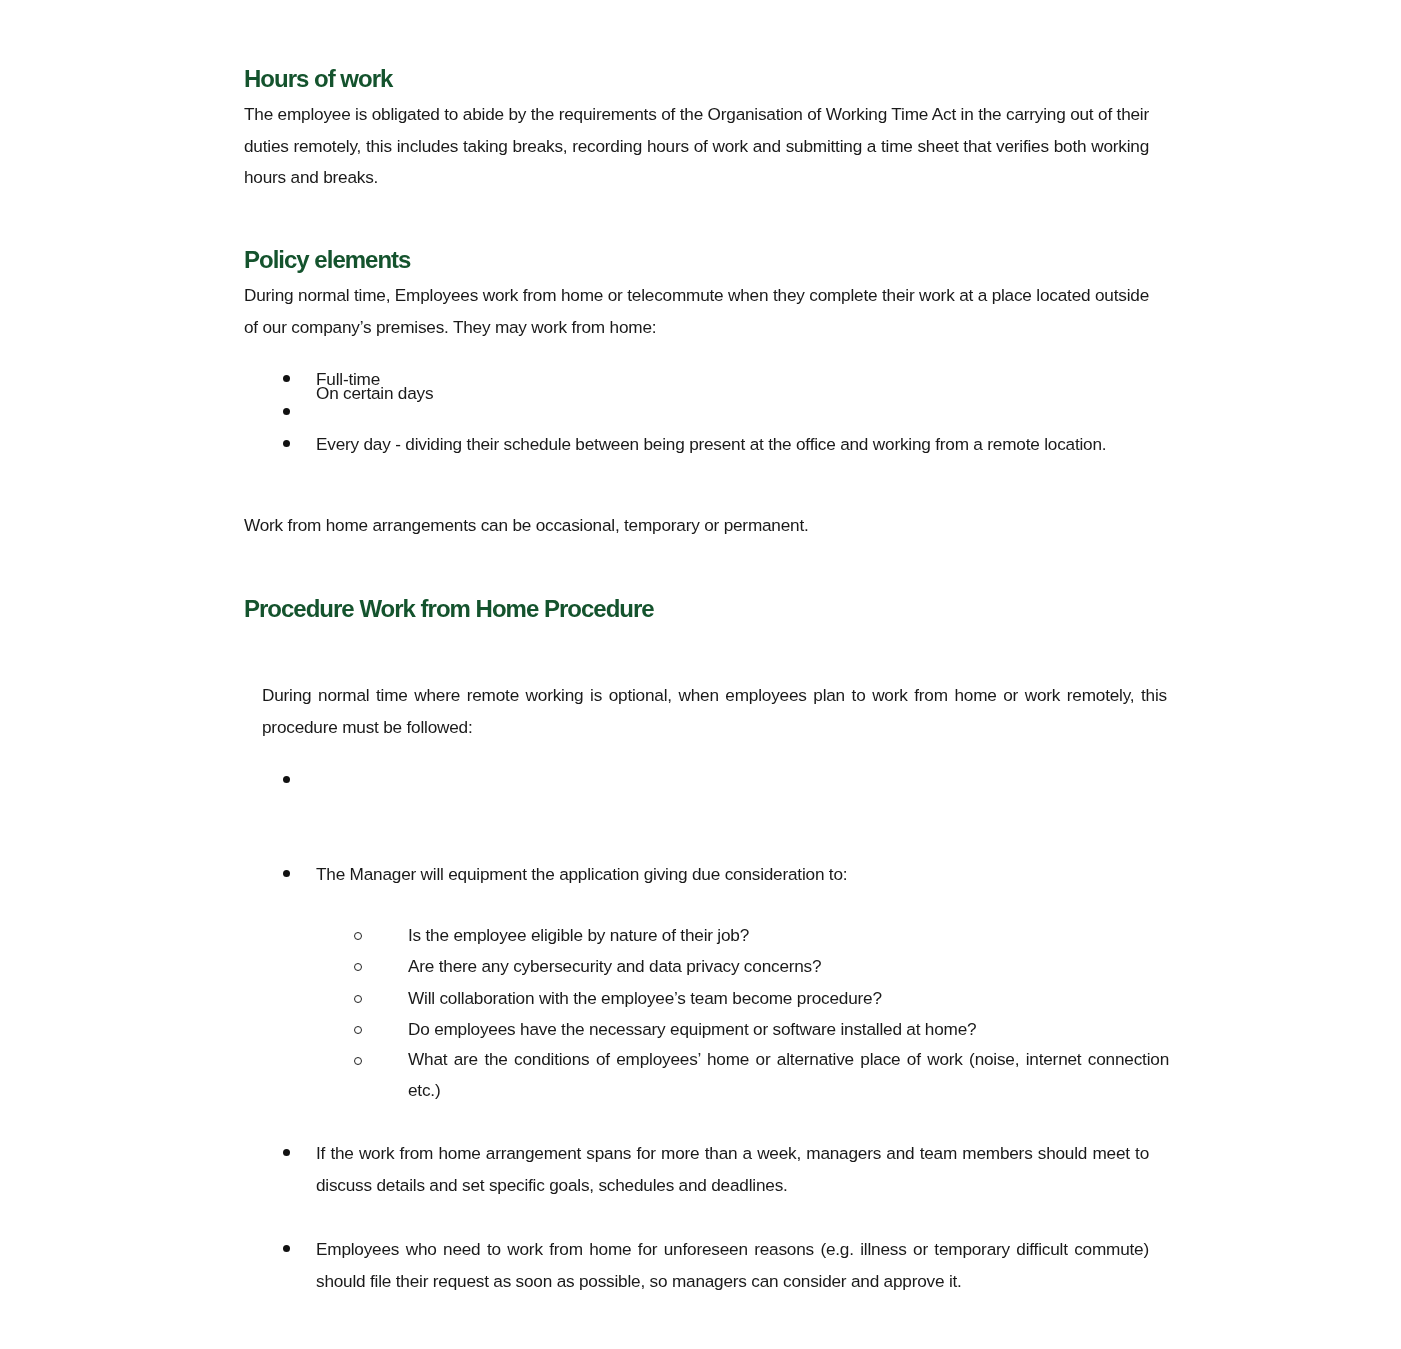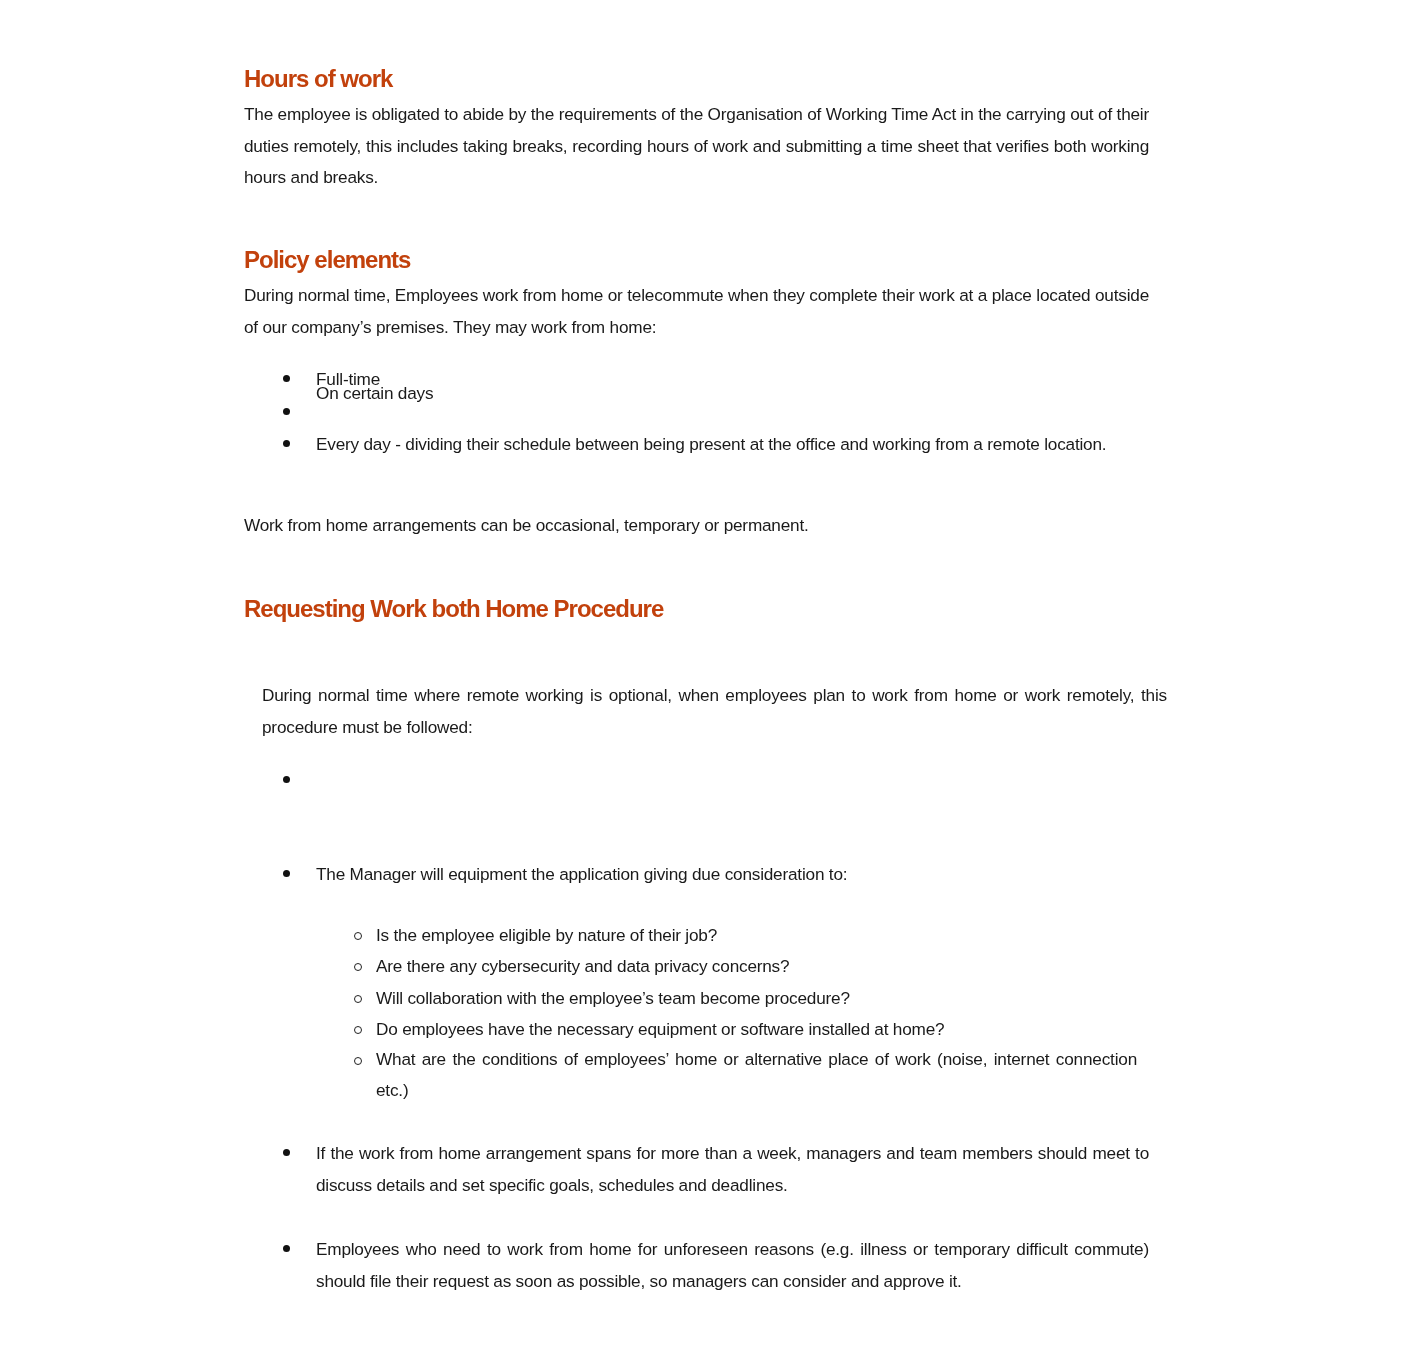--- a/index.html
+++ b/index.html
@@ -1,25 +1,25 @@
 <!DOCTYPE html>
 <html><head>
 <meta charset="utf-8">
 <style>
   html, body { margin: 0; padding: 0; background: #ffffff; }
   body { width: 1401px; height: 1349px; position: relative; overflow: hidden;
          font-family: "Liberation Sans", "DejaVu Sans", sans-serif; color: #1a1a1a; }
   .page { position: absolute; left: 0; top: 0; width: 1401px; height: 1349px; }
   .h { position: absolute; left: 244px; margin: 0; font-weight: bold;
-       font-size: 24px; letter-spacing: -1px; color: #c2410c; line-height: 30px; white-space: nowrap; }
+       font-size: 24px; letter-spacing: -1px; color: #14532d; line-height: 30px; white-space: nowrap; }
   .p { position: absolute; left: 244px; width: 905px; margin: 0;
        font-size: 17.2px; line-height: 31.5px; text-align: justify; text-align-last: left; letter-spacing: -0.2px; }
   .li { position: absolute; left: 316px; width: 833px; margin: 0;
         font-size: 17.2px; line-height: 31.5px; text-align: justify; text-align-last: left; letter-spacing: -0.2px; }
-  .li2 { position: absolute; left: 376px; width: 761px; margin: 0;
+  .li2 { position: absolute; left: 408px; width: 761px; margin: 0;
          font-size: 17.2px; line-height: 31px; text-align: justify; text-align-last: left; letter-spacing: -0.2px; }
   .bullet { position: absolute; left: 281px; width: 12px; height: 12px; }
   .bullet::before { content: ""; position: absolute; left: 2px; top: 2px; width: 7px; height: 7px;
                     border-radius: 50%; background: #111; }
   .obullet { position: absolute; left: 353px; width: 12px; height: 12px; }
   .obullet::before { content: ""; position: absolute; left: 1px; top: 1px; width: 6px; height: 6px;
                      border-radius: 50%; border: 1.5px solid #222; }
 </style>
 </head>
 <body>
@@ -36,21 +36,21 @@
   <p class="li" style="top:364px;">Full-time</p>
 
   <span class="bullet" style="top:406px;"></span>
   <p class="li" style="top:378px;">On certain days</p>
 
   <span class="bullet" style="top:438px;"></span>
   <p class="li" style="top:429px;">Every day - dividing their schedule between being present at the office and working from a remote location.</p>
 
   <p class="p" style="top:510px;">Work from home arrangements can be occasional, temporary or permanent.</p>
 
-  <h2 class="h" style="top:594px;">Requesting Work both Home Procedure</h2>
+  <h2 class="h" style="top:594px;">Procedure Work from Home Procedure</h2>
   <p class="p" style="top:680px;margin-left:18px;">During normal time where remote working is optional, when employees plan to work from home or work remotely, this procedure must be followed:</p>
 
   <span class="bullet" style="top:774px;"></span>
 
   <span class="bullet" style="top:868px;"></span>
   <p class="li" style="top:859px;">The Manager will equipment the application giving due consideration to:</p>
 
   <span class="obullet" style="top:931px;"></span>
   <p class="li2" style="top:920px;">Is the employee eligible by nature of their job?</p>
 

